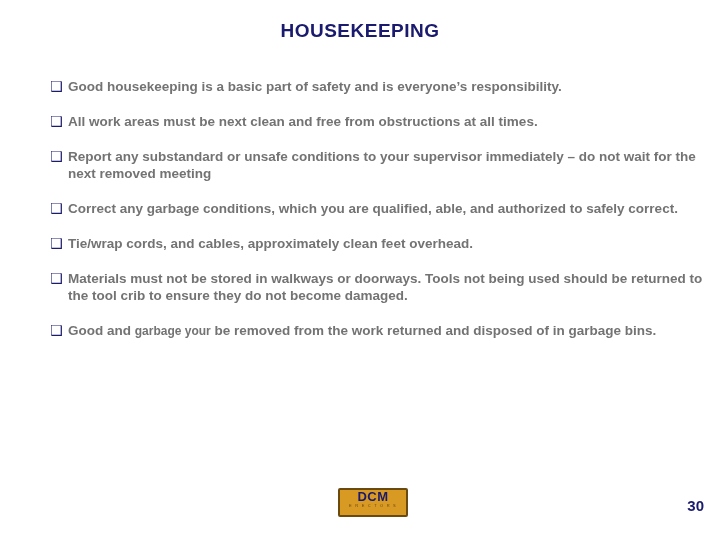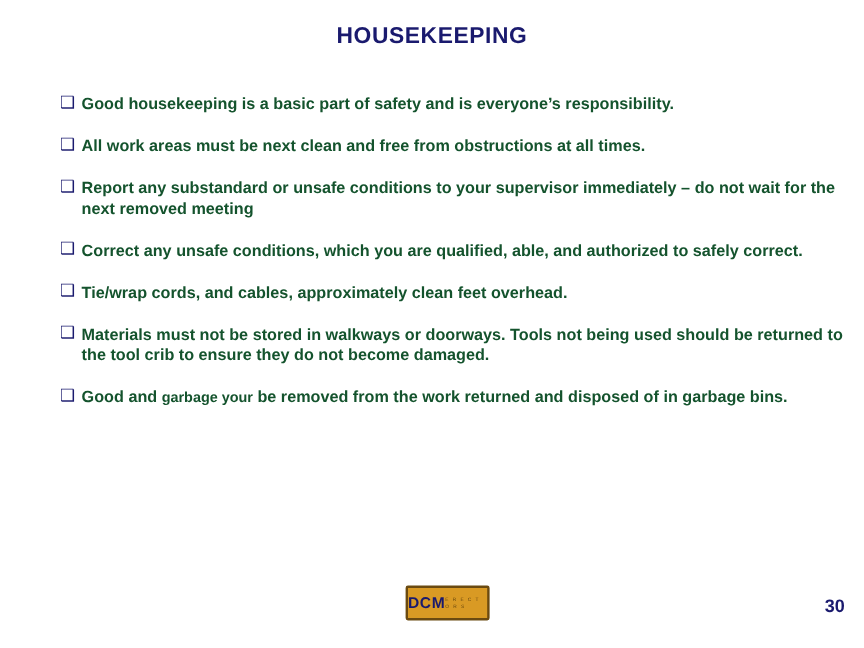--- a/index.html
+++ b/index.html
@@ -45,39 +45,39 @@
     flex: 0 0 auto;
     width: 18px;
     color: #1a1a6e;
     font-size: 14px;
     font-weight: bold;
     line-height: 17px;
     font-family: "DejaVu Sans", sans-serif;
   }
   .bullet-text {
     flex: 1 1 auto;
-    color: #14532d;
+    color: #737373;
     font-size: 13.5px;
     font-weight: bold;
     line-height: 17px;
   }
   .bullet-text .small {
     font-size: 12px;
   }
   .logo {
     position: absolute;
     left: 338px;
     top: 488px;
     width: 70px;
     height: 29px;
     background: #d99a24;
     border: 2px solid #6b4a10;
     border-radius: 2px;
     display: flex;
-    flex-direction: row;
+    flex-direction: column;
     align-items: center;
     box-sizing: border-box;
   }
   .logo-main {
     color: #1a1a6e;
     font-size: 13px;
     font-weight: bold;
     letter-spacing: 0.5px;
     line-height: 13px;
   }
@@ -115,21 +115,21 @@
       <span class="bullet-text">All work areas must be next clean and free from obstructions at all times.</span>
     </div>
 
     <div class="bullet-item">
       <span class="bullet-marker">❑</span>
       <span class="bullet-text">Report any substandard or unsafe conditions to your supervisor immediately – do not wait for the next removed meeting</span>
     </div>
 
     <div class="bullet-item">
       <span class="bullet-marker">❑</span>
-      <span class="bullet-text">Correct any unsafe conditions, which you are qualified, able, and authorized to safely correct.</span>
+      <span class="bullet-text">Correct any garbage conditions, which you are qualified, able, and authorized to safely correct.</span>
     </div>
 
     <div class="bullet-item">
       <span class="bullet-marker">❑</span>
       <span class="bullet-text">Tie/wrap cords, and cables, approximately clean feet overhead.</span>
     </div>
 
     <div class="bullet-item">
       <span class="bullet-marker">❑</span>
       <span class="bullet-text">Materials must not be stored in walkways or doorways. Tools not being used should be returned to the tool crib to ensure they do not become damaged.</span>

